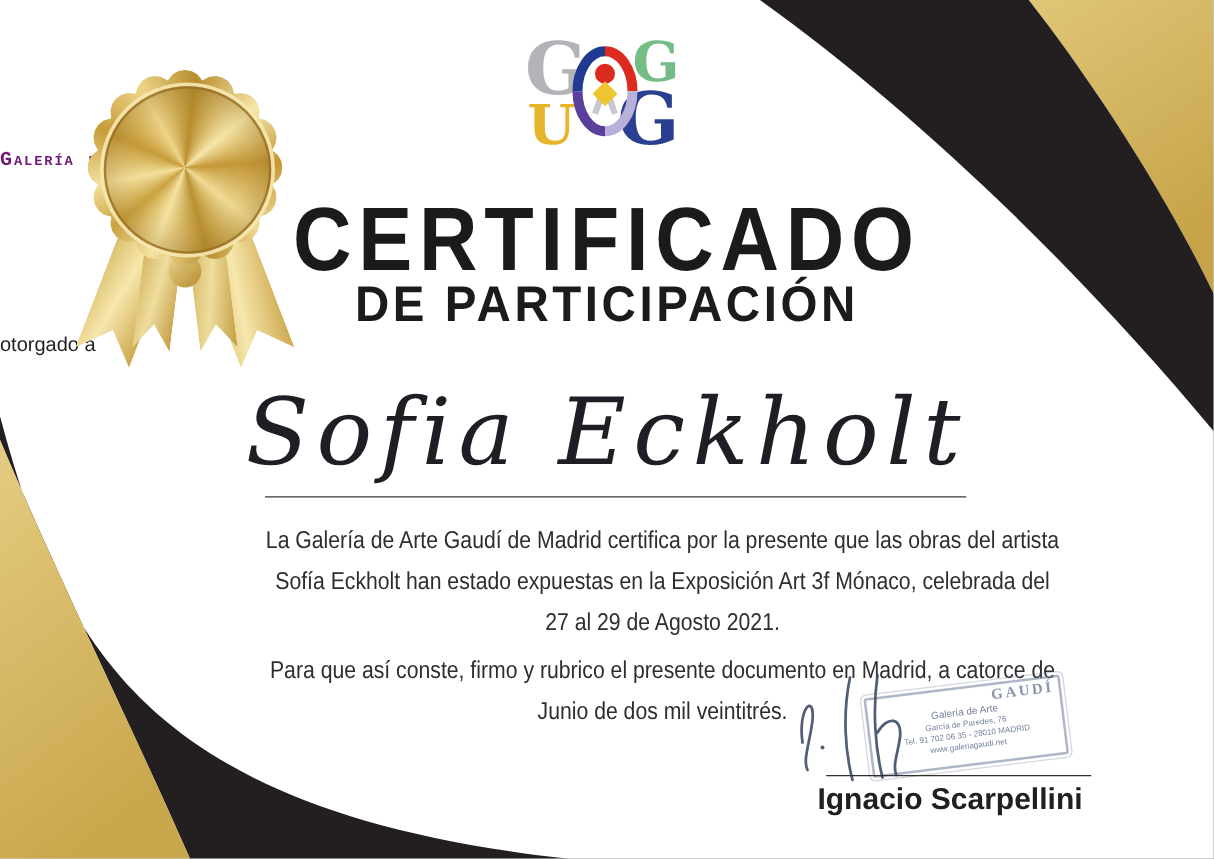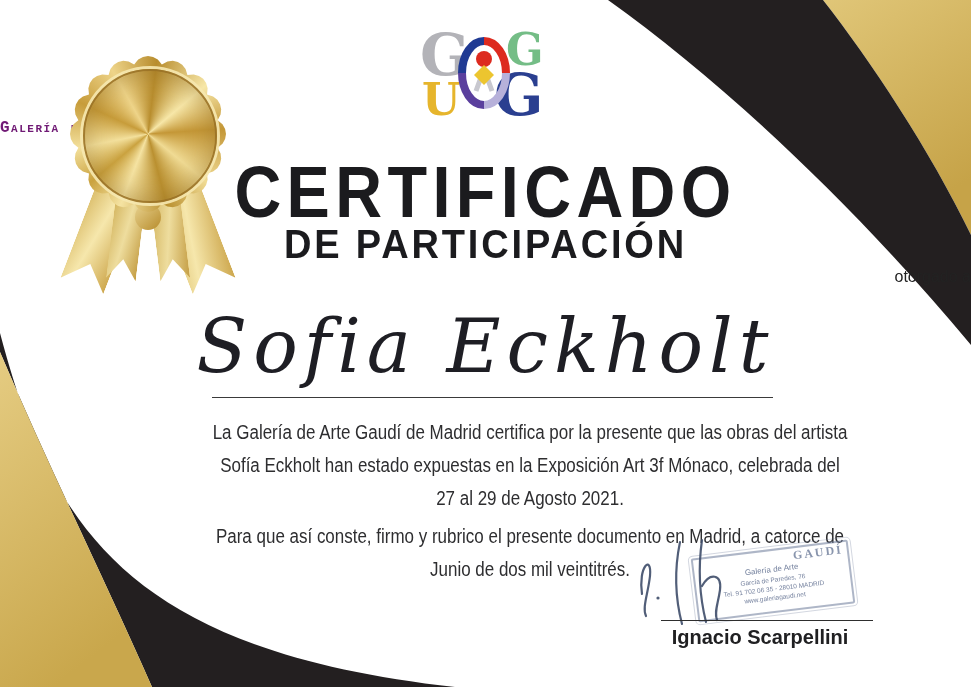--- a/index.html
+++ b/index.html
@@ -35,21 +35,21 @@
   .logo-svg{position:absolute;left:418px;top:28px;}
   .logo-caption{position:absolute;left:0;right:0;top:119px;text-align:left;
     font-family:Liberation Mono, monospace;font-variant:small-caps;
     font-size:16px;letter-spacing:1.5px;color:#701a75;font-weight:600;}
 
   
   .title{position:absolute;left:0;right:0;top:156px;text-align:center;font-weight:700;
     font-size:72px;line-height:72px;letter-spacing:6px;color:#1b1b1e;transform:scaleX(.9);}
   .subtitle{position:absolute;left:0;right:0;top:224px;text-align:center;font-weight:700;
     font-size:40px;line-height:40px;letter-spacing:3px;color:#1b1b1e;transform:scaleX(.95);}
-  .presented{position:absolute;left:0;right:0;top:268px;text-align:right;
+  .presented{position:absolute;left:0;right:0;top:268px;text-align:left;
     font-size:16px;color:#222;}
 
   
   .recipient{position:absolute;left:0;right:0;top:295px;text-align:center;
     font-family:"DejaVu Serif","Liberation Serif",serif;font-style:italic;
     font-size:74px;line-height:102px;letter-spacing:6px;color:#1e1e24;}
   .recipient-underline{position:absolute;left:212px;top:397px;width:561px;height:0;
     border-top:1.5px solid #3a3a3a;}
 
   
@@ -65,21 +65,21 @@
     color:rgba(96,110,143,.88);z-index:1;padding:1px 4px;box-sizing:border-box;}
   .stamp-brand{text-align:right;font-weight:700;font-size:12px;line-height:13px;
     letter-spacing:2px;color:rgba(108,122,153,.8);
     font-family:"Liberation Serif",serif;}
   .stamp-line{text-align:center;font-size:8px;line-height:10px;}
   .stamp-line.small{font-size:6.5px;line-height:9px;}
   .sig-svg{position:absolute;left:628px;top:536px;z-index:2;}
   .sig-line{position:absolute;left:661px;top:620px;width:212px;height:0;
     border-top:1.8px solid #2e2e2e;z-index:3;}
   .signer-name{position:absolute;left:650px;top:626px;width:220px;text-align:center;
-    font-weight:700;font-size:20px;color:#202022;}
+    font-weight:700;font-size:24px;color:#202022;}
   .signer-role{position:absolute;left:650px;top:652px;width:220px;text-align:center;
     font-size:13px;color:#333;}
 </style>
 </head>
 <body>
 
 <div class="certificate">
 
   <svg class="deco-svg" width="971" height="687" viewBox="0 0 971 687">
     <defs>

